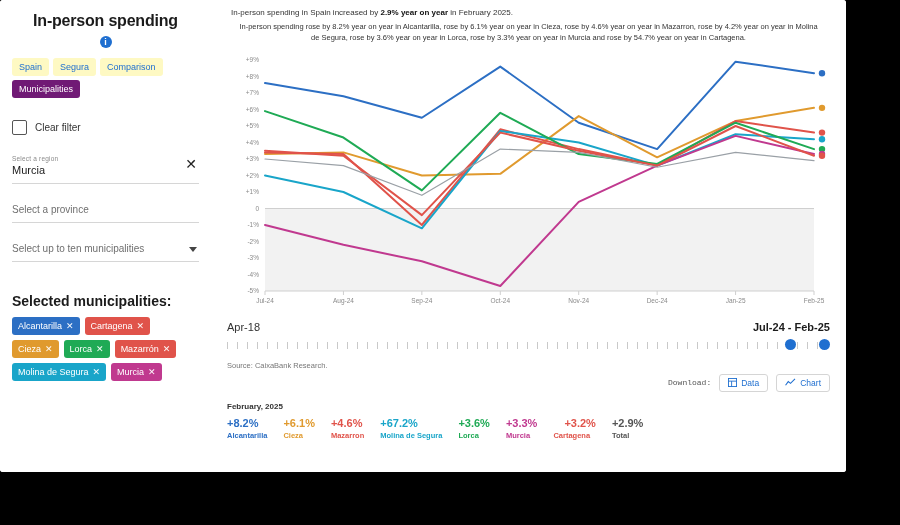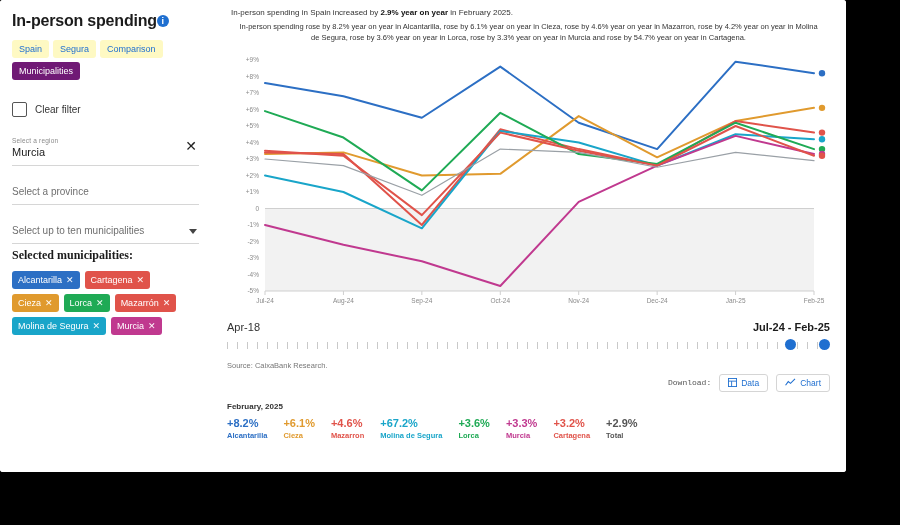--- a/index.html
+++ b/index.html
@@ -13,22 +13,23 @@
     position:absolute;left:0;top:0;width:846px;height:472px;
     background:#fff;border-radius:3px;overflow:hidden;
     box-shadow:0 2px 10px rgba(0,0,0,.4);
   }
   
   .left{
     position:absolute;left:0;top:0;width:211px;height:472px;
     background:#fff;border-right:1px solid #e3e3e3;
   }
   .title{
-    display:flex;align-items:center;
+    display:flex;align-items:center;gap:6px;
     padding:12px 12px 6px 12px;
+    flex-direction:column;
   }
   .title h1{
     margin:0;font-size:16px;font-weight:bold;color:#1b1b1b;letter-spacing:-.2px;
   }
   .info-dot{
     width:12px;height:12px;border-radius:50%;
     background:#1f6fd0;color:#fff;font-size:9px;line-height:12px;
     text-align:center;display:inline-block;font-weight:bold;
   }
   .tabs{display:flex;gap:4px;padding:4px 10px 8px 12px;flex-wrap:wrap;}
@@ -54,21 +55,21 @@
   .field .ph{font-size:10px;color:#6f6f6f;}
   .field .x{
     position:absolute;right:2px;top:14px;font-size:14px;color:#222;cursor:pointer;
     line-height:10px;
   }
   .field .caret{
     position:absolute;right:2px;bottom:9px;width:0;height:0;
     border-left:4px solid transparent;border-right:4px solid transparent;
     border-top:5px solid #444;cursor:pointer;
   }
-  .sel-title{font-size:12px;font-weight:bold;color:#1b1b1b;margin:4px 0 8px 0;font-family:Liberation Serif, serif;}
+  .sel-title{font-size:14px;font-weight:bold;color:#1b1b1b;margin:31px 0 8px 0;}
   .chips{display:flex;flex-wrap:wrap;gap:5px;}
   .chip{
     display:inline-flex;align-items:center;gap:4px;
     color:#fff;font-size:9px;border-radius:3px;padding:4px 6px;cursor:pointer;
   }
   .chip .cx{font-size:9px;opacity:.95;}
   
   .right{
     position:absolute;left:211px;top:0;width:635px;height:472px;background:#fff;
   }
@@ -360,21 +361,21 @@
             </div>
             <div class="stat">
               <div class="v" style="color: rgb(31, 170, 85);">+3.6%</div>
               <div class="n" style="color: rgb(31, 170, 85);">Lorca</div>
             </div>
             <div class="stat">
               <div class="v" style="color: rgb(192, 57, 143);">+3.3%</div>
               <div class="n" style="color: rgb(192, 57, 143);">Murcia</div>
             </div>
             <div class="stat">
-              <div class="v" style="color: rgb(224, 83, 74);">+3.2%</div>
+              <div class="v" style="color: rgb(224, 83, 74); margin-left: 11px;">+3.2%</div>
               <div class="n" style="color: rgb(224, 83, 74);">Cartagena</div>
             </div>
             <div class="stat">
               <div class="v" style="color: rgb(85, 85, 85);">+2.9%</div>
               <div class="n" style="color: rgb(85, 85, 85);">Total</div>
             </div>
           </div>
       </div>
     </div>
   </div>

